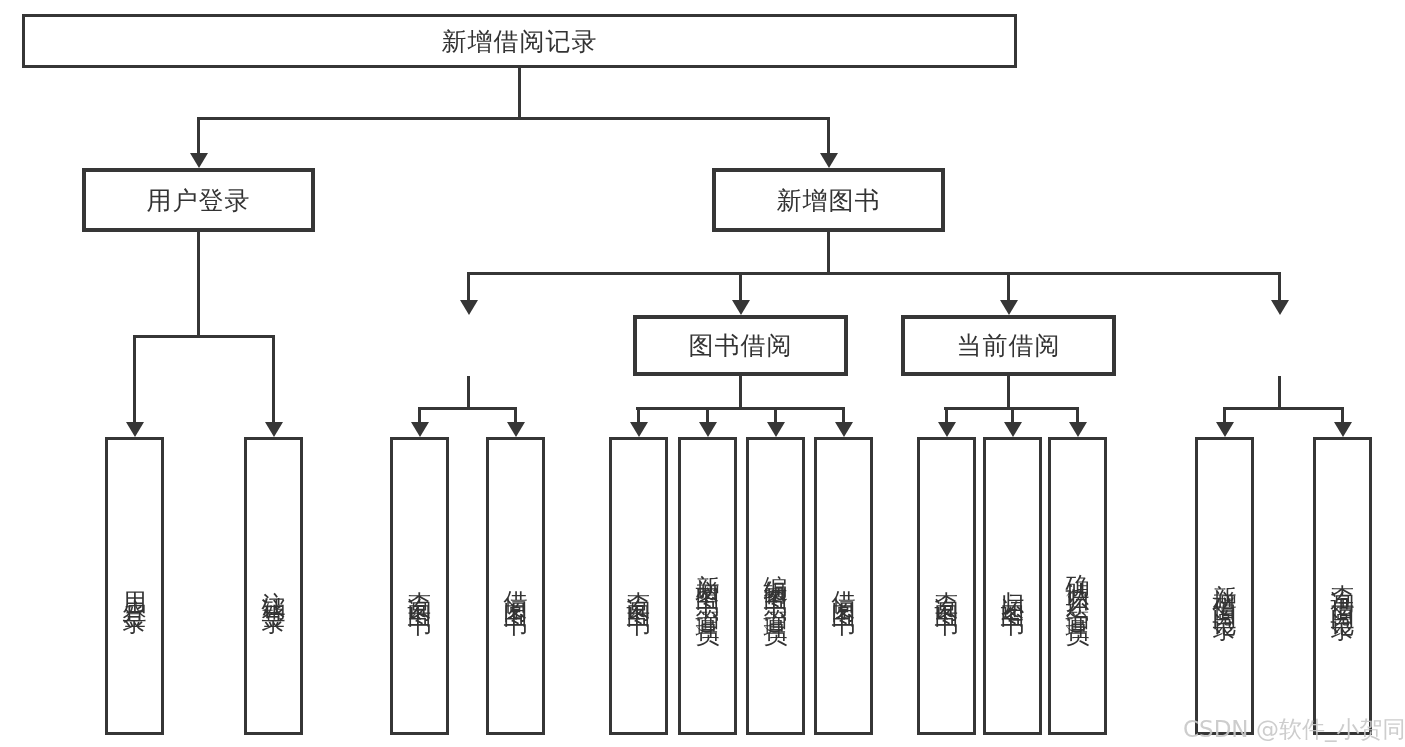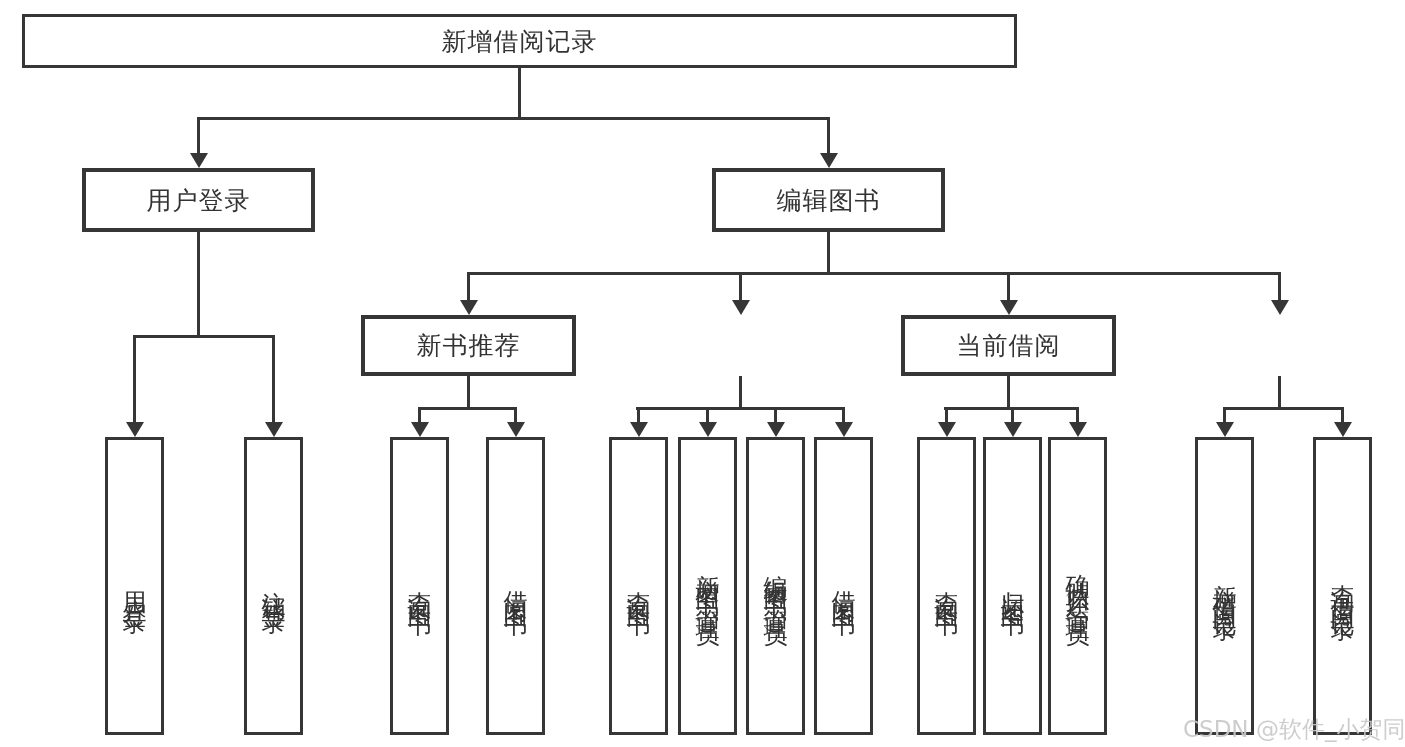--- a/index.html
+++ b/index.html
@@ -68,37 +68,37 @@
 
   <div class="line" style="left:518px; top:68px; width:3px; height:51px;"></div>
   <div class="line" style="left:197px; top:117px; width:633px; height:3px;"></div>
   <div class="drop" style="left:197px; top:120px; height:33px;"></div>
   <div class="drop" style="left:827px; top:120px; height:33px;"></div>
 
   <div class="box b4" style="left:82px; top:168px; width:233px; height:64px;">
     <span class="hlabel">用户登录</span>
   </div>
   <div class="box b4" style="left:712px; top:168px; width:233px; height:64px;">
-    <span class="hlabel">编辑图书</span>
+    <span class="hlabel">新增图书</span>
   </div>
 
   <div class="line" style="left:197px; top:232px; width:3px; height:103px;"></div>
   <div class="line" style="left:133px; top:335px; width:142px; height:3px;"></div>
   <div class="drop" style="left:133px; top:338px; height:84px;"></div>
   <div class="drop" style="left:272px; top:338px; height:84px;"></div>
 
   <div class="line" style="left:827px; top:232px; width:3px; height:40px;"></div>
   <div class="line" style="left:467px; top:272px; width:814px; height:3px;"></div>
   <div class="drop" style="left:467px; top:275px; height:25px;"></div>
   <div class="drop" style="left:739px; top:275px; height:25px;"></div>
   <div class="drop" style="left:1007px; top:275px; height:25px;"></div>
   <div class="drop" style="left:1278px; top:275px; height:25px;"></div>
 
-  <div class="box b4" style="left:361px; top:315px; width:215px; height:61px;">
-    <span class="hlabel">新书推荐</span>
+  <div class="box b4" style="left:633px; top:315px; width:215px; height:61px;">
+    <span class="hlabel">图书借阅</span>
   </div>
   <div class="box b4" style="left:901px; top:315px; width:215px; height:61px;text-align:center;">
     <span class="hlabel">当前借阅</span>
   </div>
 
   <div class="line" style="left:467px; top:376px; width:3px; height:31px;"></div>
   <div class="line" style="left:418px; top:407px; width:99px; height:3px;"></div>
   <div class="drop" style="left:418px; top:410px; height:12px;"></div>
   <div class="drop" style="left:514px; top:410px; height:12px;"></div>
 

